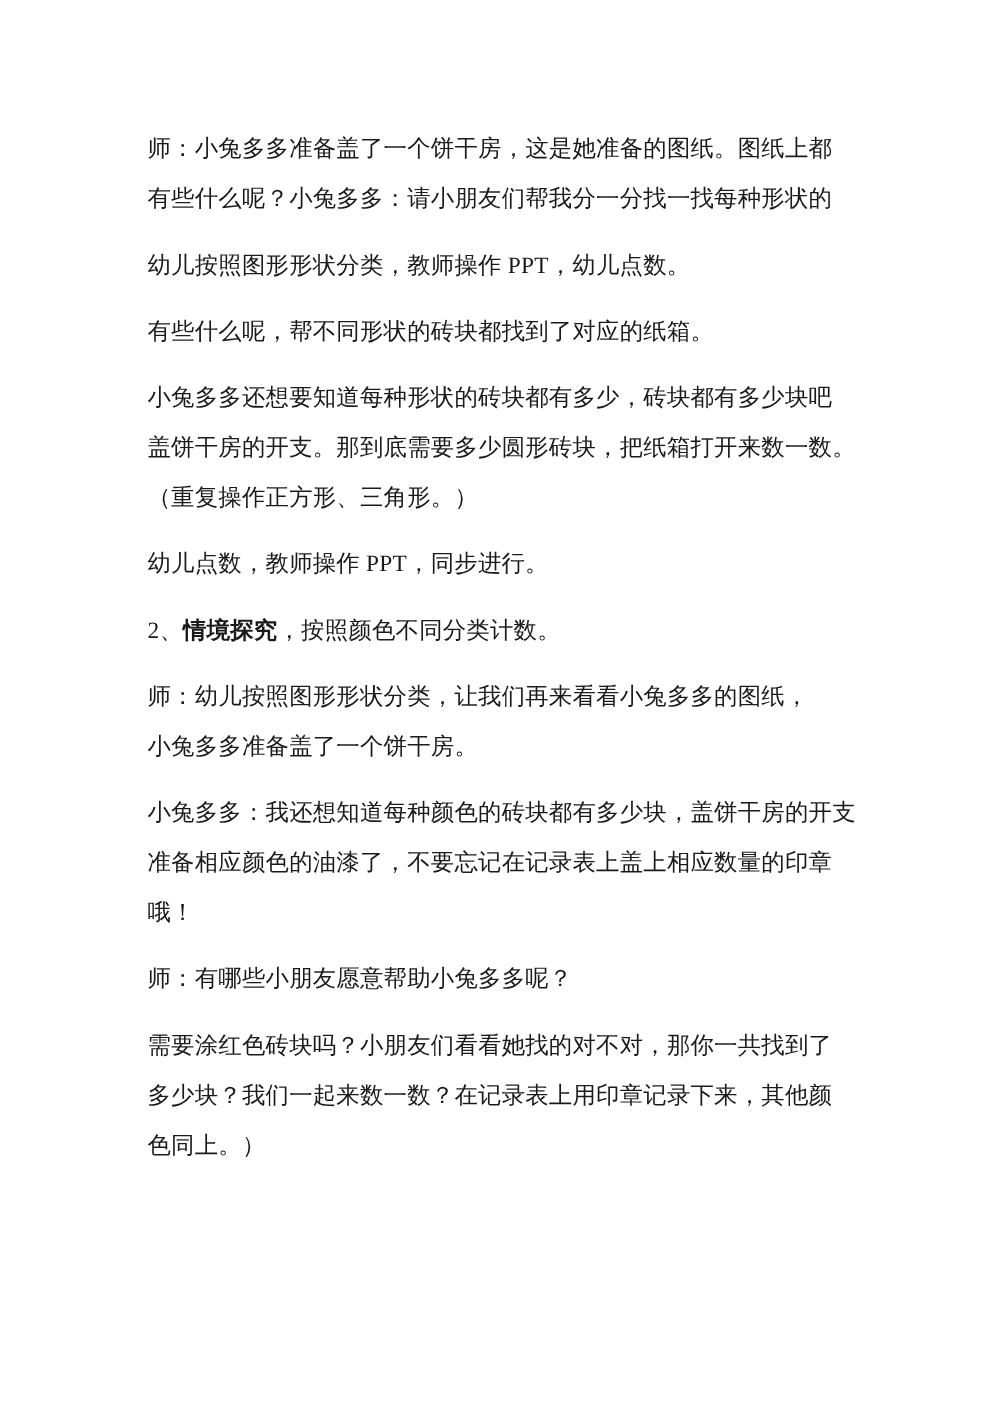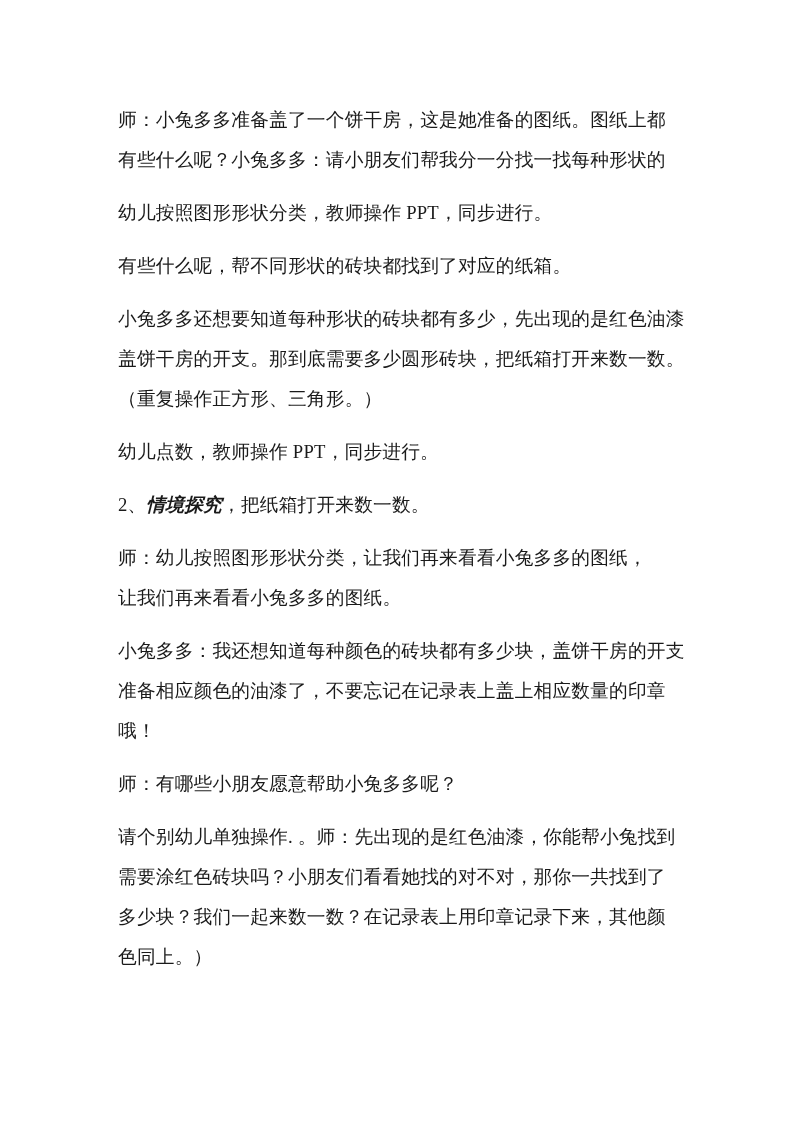--- a/index.html
+++ b/index.html
@@ -26,71 +26,70 @@
   }
   .para {
     margin-bottom: 13px;
   }
   .para:last-child { margin-bottom: 0; }
   .line {
     line-height: 40px;
     white-space: nowrap;
     letter-spacing: 0.2px;
   }
-  .bold { font-weight: bold; font-style: italic; }
+  .bold { font-weight: bold; }
 </style>
 </head>
 <body>
 
 <div class="page">
   <div class="doc-body">
 
     <div class="para">
       <div class="line">师：小兔多多准备盖了一个饼干房，这是她准备的图纸。图纸上都</div>
       <div class="line">有些什么呢？小兔多多：请小朋友们帮我分一分找一找每种形状的</div>
     </div>
 
     <div class="para">
-      <div class="line">幼儿按照图形形状分类，教师操作 PPT，同步进行。</div>
+      <div class="line">幼儿按照图形形状分类，教师操作 PPT，幼儿点数。</div>
     </div>
 
     <div class="para">
       <div class="line">有些什么呢，帮不同形状的砖块都找到了对应的纸箱。</div>
     </div>
 
     <div class="para">
-      <div class="line">小兔多多还想要知道每种形状的砖块都有多少，先出现的是红色油漆</div>
+      <div class="line">小兔多多还想要知道每种形状的砖块都有多少，砖块都有多少块吧</div>
       <div class="line">盖饼干房的开支。那到底需要多少圆形砖块，把纸箱打开来数一数。</div>
       <div class="line">（重复操作正方形、三角形。）</div>
     </div>
 
     <div class="para">
       <div class="line">幼儿点数，教师操作 PPT，同步进行。</div>
     </div>
 
     <div class="para">
-      <div class="line"><span>2、</span><span class="bold">情境探究</span><span>，把纸箱打开来数一数。</span></div>
+      <div class="line"><span>2、</span><span class="bold">情境探究</span><span>，按照颜色不同分类计数。</span></div>
     </div>
 
     <div class="para">
       <div class="line">师：幼儿按照图形形状分类，让我们再来看看小兔多多的图纸，</div>
-      <div class="line">让我们再来看看小兔多多的图纸。</div>
+      <div class="line">小兔多多准备盖了一个饼干房。</div>
     </div>
 
     <div class="para">
       <div class="line">小兔多多：我还想知道每种颜色的砖块都有多少块，盖饼干房的开支</div>
       <div class="line">准备相应颜色的油漆了，不要忘记在记录表上盖上相应数量的印章</div>
       <div class="line">哦！</div>
     </div>
 
     <div class="para">
       <div class="line">师：有哪些小朋友愿意帮助小兔多多呢？</div>
     </div>
 
     <div class="para">
-      <div class="line">请个别幼儿单独操作. 。师：先出现的是红色油漆，你能帮小兔找到</div>
       <div class="line">需要涂红色砖块吗？小朋友们看看她找的对不对，那你一共找到了</div>
       <div class="line">多少块？我们一起来数一数？在记录表上用印章记录下来，其他颜</div>
       <div class="line">色同上。）</div>
     </div>
 
   </div>
 </div>
 
 </body></html>

